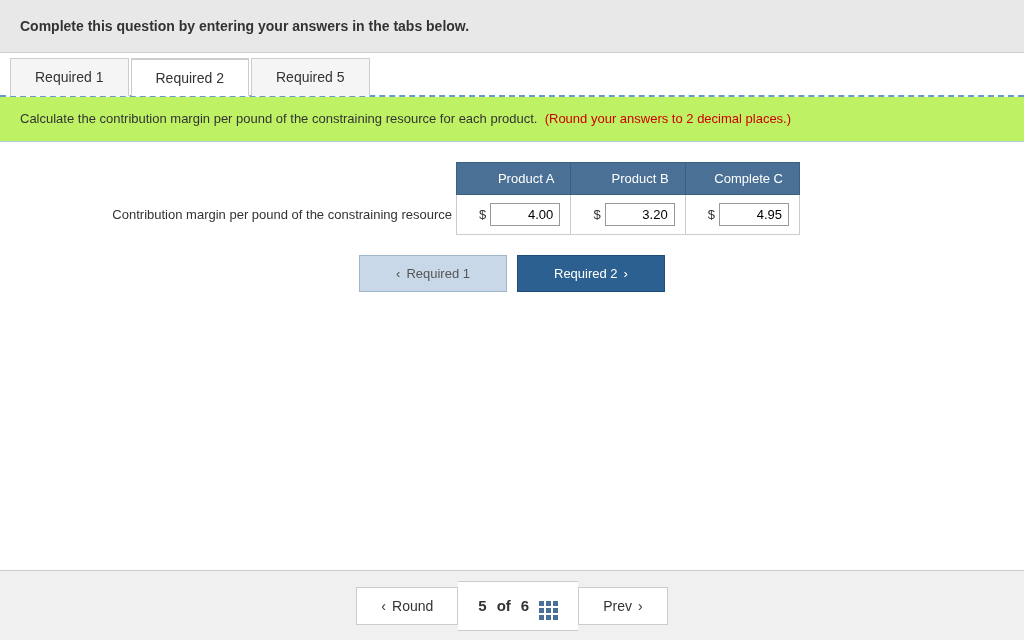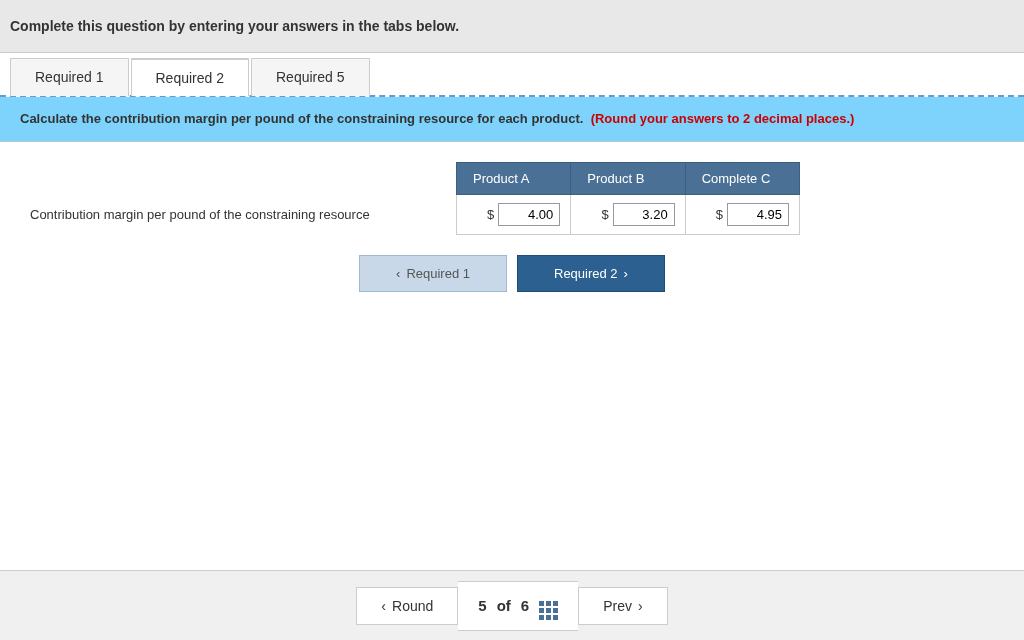--- a/index.html
+++ b/index.html
@@ -10,21 +10,21 @@
       color: #333;
       width: 1024px;
       height: 640px;
       overflow: hidden;
       position: relative;
     }
 
     
     .instruction-bar {
       background: #e8e8e8;
-      padding: 18px 10px;
+      padding: 18px 20px;
       font-weight: bold;
       font-size: 14px;
       border-bottom: 1px solid #ccc;
     }
 
     
     .tabs-container {
       display: flex;
       border-bottom: 2px dashed #6699cc;
       padding: 0 10px;
@@ -47,83 +47,82 @@
       background: #fff;
       border-top: 2px solid #ccc;
       border-left: 1px solid #ccc;
       border-right: 1px solid #ccc;
       font-weight: normal;
       color: #333;
     }
 
     
     .question-bar {
-      background: #7dd3fc;
+      background: #bef264;
       padding: 12px 20px;
       font-size: 13px;
       color: #333;
       line-height: 1.5;
       border-bottom: 1px solid #b0ccd8;
-      font-weight: bold;
     }
     .question-bar .red-text {
       color: #cc0000;
     }
 
     
     .table-wrapper {
       padding: 20px 20px 10px 20px;
     }
 
     table {
       border-collapse: collapse;
       width: 780px;
     }
 
     table th {
       background: #4a7096;
       color: #fff;
       padding: 8px 16px;
-      text-align: left;
+      text-align: right;
       font-weight: normal;
       font-size: 13px;
       border: 1px solid #3a6080;
     }
 
     table th:first-child {
       background: transparent;
       border: none;
     }
 
     table td {
       padding: 8px 10px;
       font-size: 13px;
       border: 1px solid #ccc;
     }
 
     table td:first-child {
       border: none;
       padding-right: 4px;
-      text-align: left;
+      text-align: right;
       font-size: 13px;
     }
 
     .input-cell {
       display: flex;
       align-items: center;
       justify-content: flex-end;
       gap: 4px;
     }
 
     .input-cell span {
       font-size: 13px;
     }
 
     .input-cell input {
-      width: 62px;
+      width: 70px;
       border: 1px solid #999;
       padding: 3px 6px;
       font-size: 13px;
       text-align: right;
     }
 
     
     .nav-buttons {
       display: flex;
       justify-content: center;

